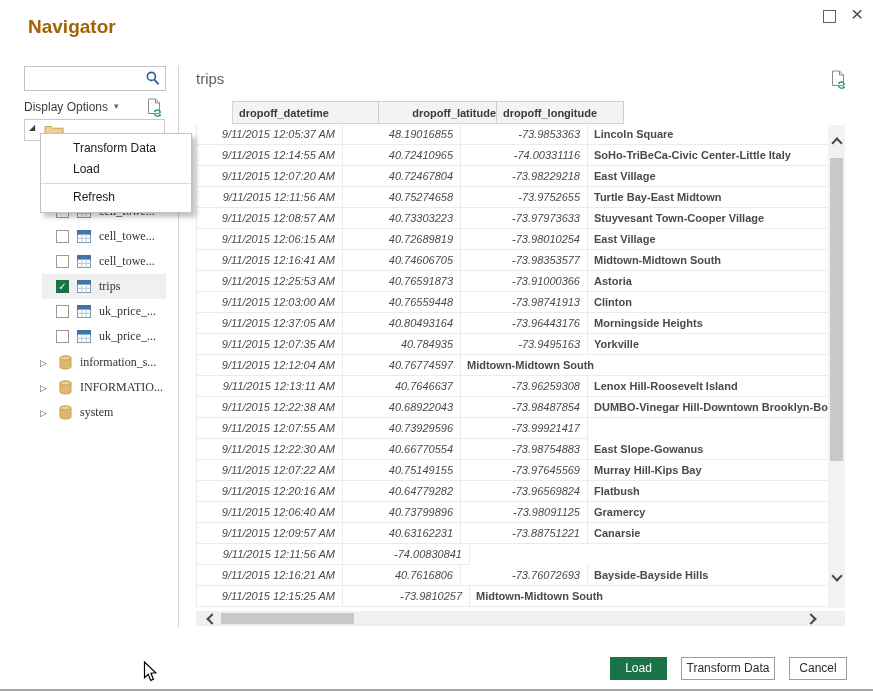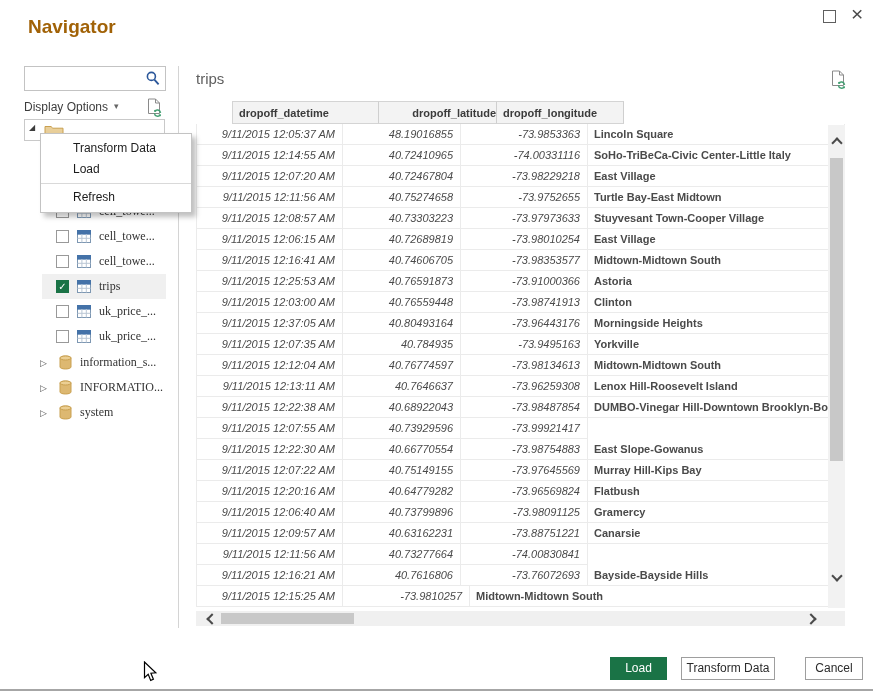--- a/index.html
+++ b/index.html
@@ -80,21 +80,21 @@
   .hscroll{position:absolute;left:196px;top:611px;width:649px;height:15px;background:#f0f0f0;}
   .hscroll .left{left:12px;top:4px;}
   .hthumb{position:absolute;left:25px;top:2px;width:133px;height:11px;background:#c8c8c8;}
   .hscroll .right{right:30px;top:4px;}
 
   
   .btn{position:absolute;top:657px;height:23px;box-sizing:border-box;font-size:12px;
        text-align:center;line-height:21px;cursor:default;}
   .btn-load{left:610px;width:57px;background:#1a7346;color:#fff;border:1px solid #1a7346;}
   .btn-transform{left:681px;width:94px;background:#fff;color:#2b2b2b;border:1px solid #9e9e9e;}
-  .btn-cancel{left:789px;width:58px;background:#fff;color:#2b2b2b;border:1px solid #9e9e9e;margin-left:16px;}
+  .btn-cancel{left:789px;width:58px;background:#fff;color:#2b2b2b;border:1px solid #9e9e9e;}
 
   .cursor{position:absolute;left:143px;top:661px;z-index:99;}
 </style>
 </head>
 <body>
 
 <div id="app">
 
   <div class="dlg-title">Navigator</div>
   <div class="win-max"></div>
@@ -334,21 +334,20 @@
         </div>
         <div class="grid-row">
           <div class="gc c0">9/11/2015 12:07:35 AM</div>
           <div class="gc c1">40.784935</div>
           <div class="gc c2">-73.9495163</div>
           <div class="gc c3">Yorkville</div>
         </div>
         <div class="grid-row">
           <div class="gc c0">9/11/2015 12:12:04 AM</div>
           <div class="gc c1">40.76774597</div>
-          <div class="gc c2">-73.98134613</div>
           <div class="gc c3">Midtown-Midtown South</div>
         </div>
         <div class="grid-row">
           <div class="gc c0">9/11/2015 12:13:11 AM</div>
           <div class="gc c1">40.7646637</div>
           <div class="gc c2">-73.96259308</div>
           <div class="gc c3">Lenox Hill-Roosevelt Island</div>
         </div>
         <div class="grid-row">
           <div class="gc c0">9/11/2015 12:22:38 AM</div>
@@ -386,21 +385,20 @@
           <div class="gc c3">Gramercy</div>
         </div>
         <div class="grid-row">
           <div class="gc c0">9/11/2015 12:09:57 AM</div>
           <div class="gc c1">40.63162231</div>
           <div class="gc c2">-73.88751221</div>
           <div class="gc c3">Canarsie</div>
         </div>
         <div class="grid-row">
           <div class="gc c0">9/11/2015 12:11:56 AM</div>
-          <div class="gc c1">40.73277664</div>
           <div class="gc c2">-74.00830841</div>
         </div>
         <div class="grid-row">
           <div class="gc c0">9/11/2015 12:16:21 AM</div>
           <div class="gc c1">40.7616806</div>
           <div class="gc c2">-73.76072693</div>
           <div class="gc c3">Bayside-Bayside Hills</div>
         </div>
         <div class="grid-row">
           <div class="gc c0">9/11/2015 12:15:25 AM</div>

